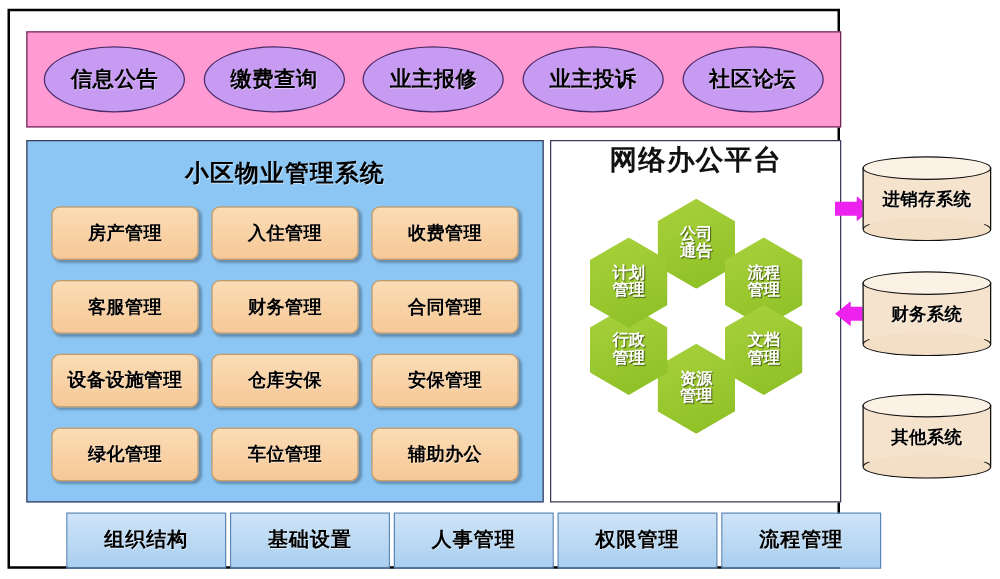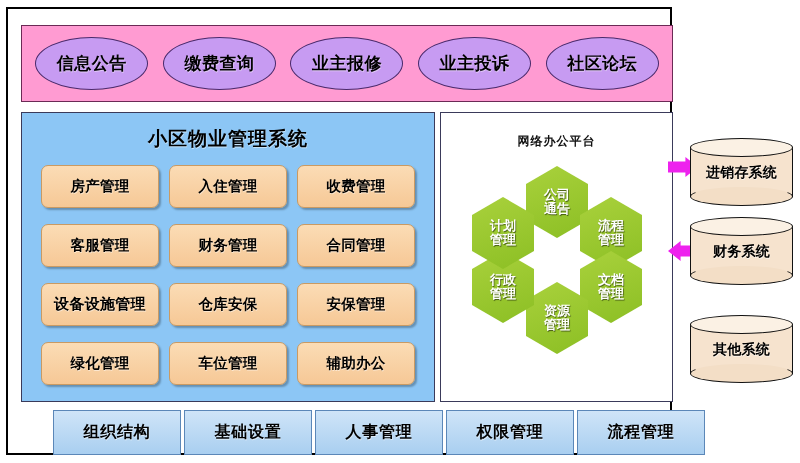--- a/index.html
+++ b/index.html
@@ -119,24 +119,24 @@
   .op-panel {
     position: absolute;
     left: 419px; top: 0;
     width: 233px; height: 290px;
     background: #ffffff;
     border: 1px solid #3a3a5a;
     box-sizing: border-box;
   }
   .op-title {
     text-align: center;
-    font-size: 12px;
+    font-size: 22px;
     font-weight: bold;
     color: #111;
-    margin-top: 20px;
+    margin-top: 0;
     letter-spacing: 1px;
   }
   .hex-cluster {
     position: relative;
     width: 233px;
     height: 218px;
     margin-top: 4px;
   }
   .hex {
     position: absolute;
@@ -354,21 +354,21 @@
       <div class="found-cell">流程管理</div>
     </div>
 
   </div>
 
   <div class="arrow arrow-right"></div>
   <div class="arrow arrow-left"></div>
 
   <div class="ext-col">
 
-    <div class="cylinder" style="top:138px;">
+    <div class="cylinder" style="top:125px;">
       <div class="cyl-body"></div>
       <div class="cyl-bottom"></div>
       <div class="cyl-top"></div>
       <div class="cyl-label">进销存系统</div>
     </div>
 
     <div class="cylinder" style="top:217px;">
       <div class="cyl-body"></div>
       <div class="cyl-bottom"></div>
       <div class="cyl-top"></div>

